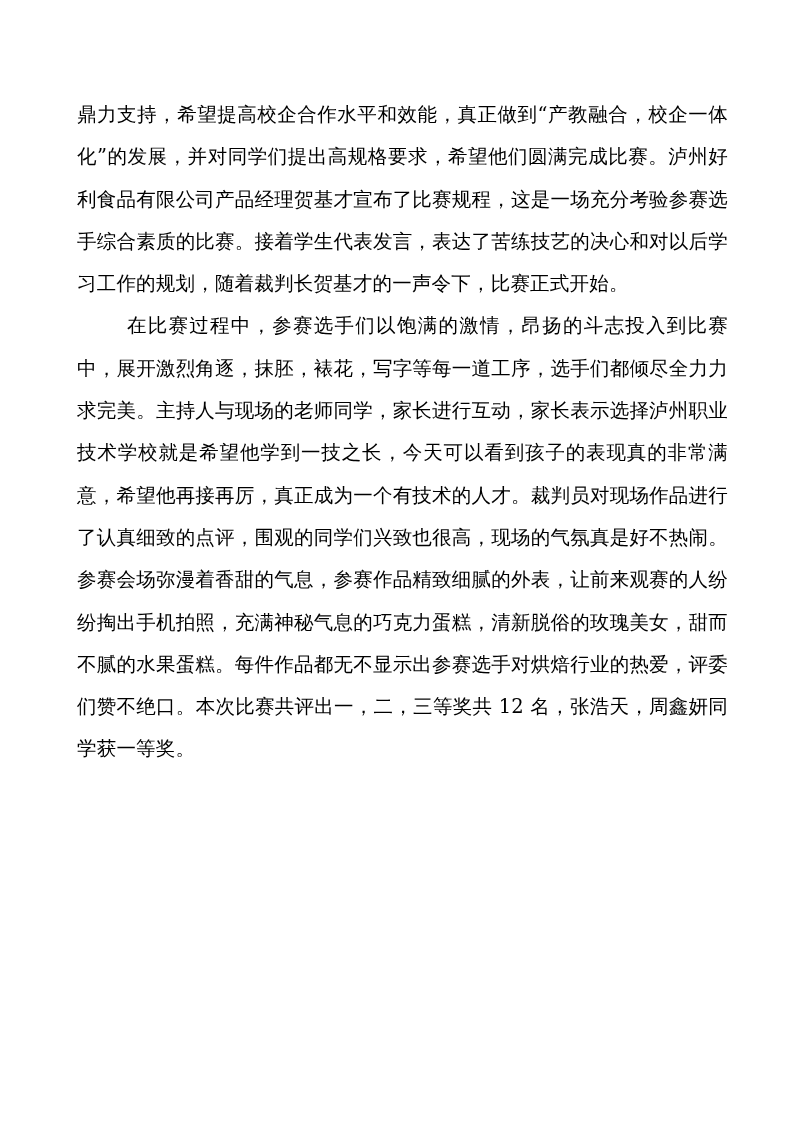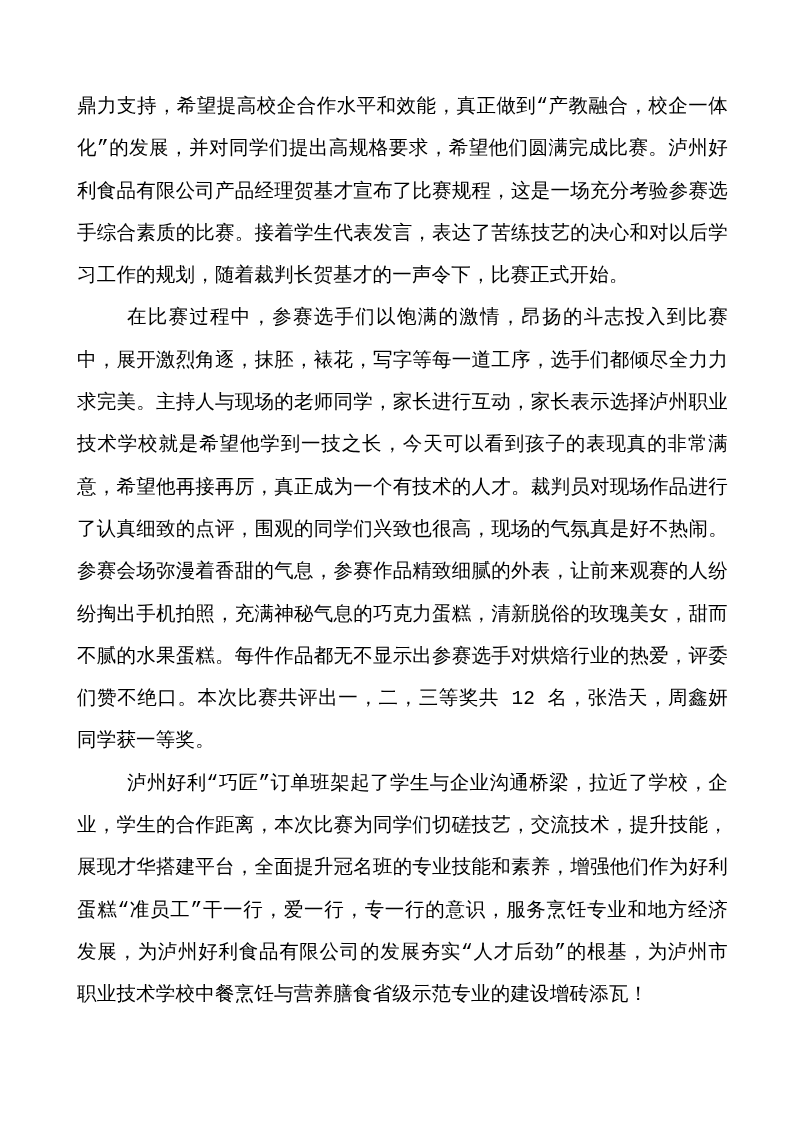--- a/index.html
+++ b/index.html
@@ -11,39 +11,37 @@
     position: relative;
     width: 793px;
     height: 1122px;
     background: #ffffff;
     overflow: hidden;
     font-family: "DejaVu Serif", "Liberation Serif", serif;
   }
   .content {
     position: absolute;
     left: 77px;
-    top: 86px;
+    top: 94px;
     width: 651px;
     color: #000000;
     font-size: 19.5px;
     line-height: 42.3px;
     text-align: justify;
     letter-spacing: 0.2px;
-    font-family: Liberation Mono, monospace;
   }
   .content p {
     margin: 0;
     padding: 0;
   }
   .content p.indent {
     text-indent: 50px;
   }
 </style>
 </head>
 <body>
 
 <div class="page">
   <div class="content">
     <p>鼎力支持，希望提高校企合作水平和效能，真正做到“产教融合，校企一体化”的发展，并对同学们提出高规格要求，希望他们圆满完成比赛。泸州好利食品有限公司产品经理贺基才宣布了比赛规程，这是一场充分考验参赛选手综合素质的比赛。接着学生代表发言，表达了苦练技艺的决心和对以后学习工作的规划，随着裁判长贺基才的一声令下，比赛正式开始。</p>
     <p class="indent">在比赛过程中，参赛选手们以饱满的激情，昂扬的斗志投入到比赛中，展开激烈角逐，抹胚，裱花，写字等每一道工序，选手们都倾尽全力力求完美。主持人与现场的老师同学，家长进行互动，家长表示选择泸州职业技术学校就是希望他学到一技之长，今天可以看到孩子的表现真的非常满意，希望他再接再厉，真正成为一个有技术的人才。裁判员对现场作品进行了认真细致的点评，围观的同学们兴致也很高，现场的气氛真是好不热闹。参赛会场弥漫着香甜的气息，参赛作品精致细腻的外表，让前来观赛的人纷纷掏出手机拍照，充满神秘气息的巧克力蛋糕，清新脱俗的玫瑰美女，甜而不腻的水果蛋糕。每件作品都无不显示出参赛选手对烘焙行业的热爱，评委们赞不绝口。本次比赛共评出一，二，三等奖共 12 名，张浩天，周鑫妍同学获一等奖。</p>
-    <p class="indent">泸州好利“巧匠”订单班架起了学生与企业沟通桥梁，拉近了学校，企业，学生的合作距离，本次比赛为同学们切磋技艺，交流技术，提升技能，展现才华搭建平台，全面提升冠名班的专业技能和素养，增强他们作为好利蛋糕“准员工”干一行，爱一行，专一行的意识，服务烹饪专业和地方经济发展，为泸州好利食品有限公司的发展夯实“人才后劲”的根基，为泸州市职业技术学校中餐烹饪与营养膳食省级示范专业的建设增砖添瓦！</p>
   </div>
 </div>
 
 </body></html>

